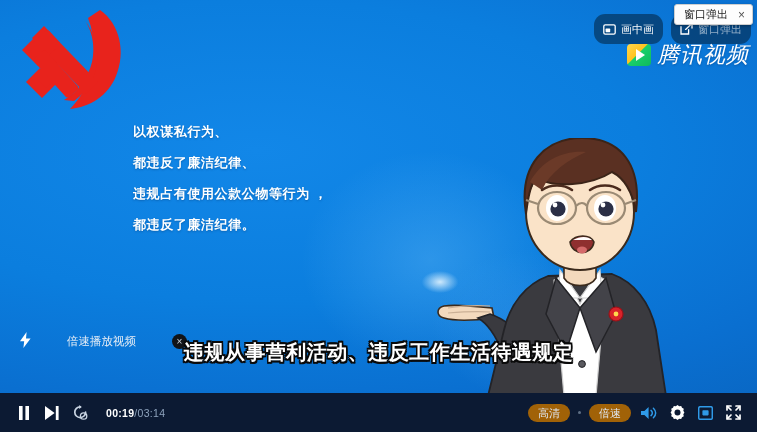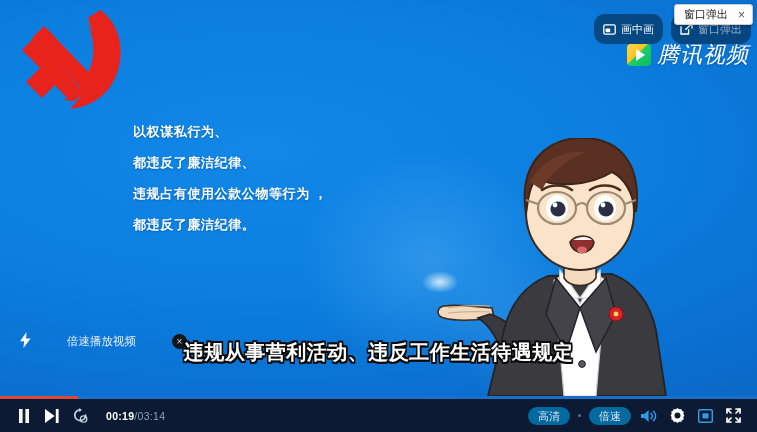--- a/index.html
+++ b/index.html
@@ -72,30 +72,30 @@
     color:#ffffff;font-weight:bold;font-size:20px;letter-spacing:.5px;
     text-shadow:-1.6px 0 #0a0a0a,1.6px 0 #0a0a0a,0 -1.6px #0a0a0a,0 1.6px #0a0a0a,
                 -1.6px -1.6px #0a0a0a,1.6px -1.6px #0a0a0a,-1.6px 1.6px #0a0a0a,1.6px 1.6px #0a0a0a;}
 
   
   #progress{position:absolute;left:0;bottom:33px;width:757px;height:3px;background:rgba(255,255,255,.22);cursor:pointer;}
   #progress .buffered{position:absolute;left:0;top:0;height:3px;width:100%;background:#1b6fc4;}
   #progress .played{position:absolute;left:0;top:0;height:3px;background:#d94a3a;}
 
   
-  #controls{position:absolute;left:0;bottom:0;width:757px;height:33px;background:#0c1a33;
+  #controls{position:absolute;left:0;bottom:0;width:757px;height:39px;background:#0c1a33;
     display:flex;align-items:center;}
   .cleft{display:flex;align-items:center;gap:0;padding-left:10px;}
   .cright{display:flex;align-items:center;gap:0;margin-left:auto;padding-right:10px;}
   .cbtn{width:28px;height:33px;display:flex;align-items:center;justify-content:center;cursor:pointer;}
   .cbtn svg{display:block;}
   #timecode{margin-left:12px;font-size:10.5px;color:#cfd8e4;letter-spacing:.3px;white-space:nowrap;}
   #timecode .cur{color:#ffffff;font-weight:bold;}
   #timecode .sep,#timecode .tot{color:#8ea3bd;}
-  .pill{height:18px;padding:0 10px;border-radius:9px;background:#0369a1;color:#dfe6ef;
+  .pill{height:18px;padding:0 10px;border-radius:9px;background:#a16207;color:#dfe6ef;
     font-size:11px;line-height:18px;white-space:nowrap;cursor:pointer;margin:0 4px;}
   .dot{width:3px;height:3px;border-radius:50%;background:#5f7085;margin:0 4px;}
 </style>
 </head>
 <body>
 
 <div id="player">
 
   <div id="stage">
 

